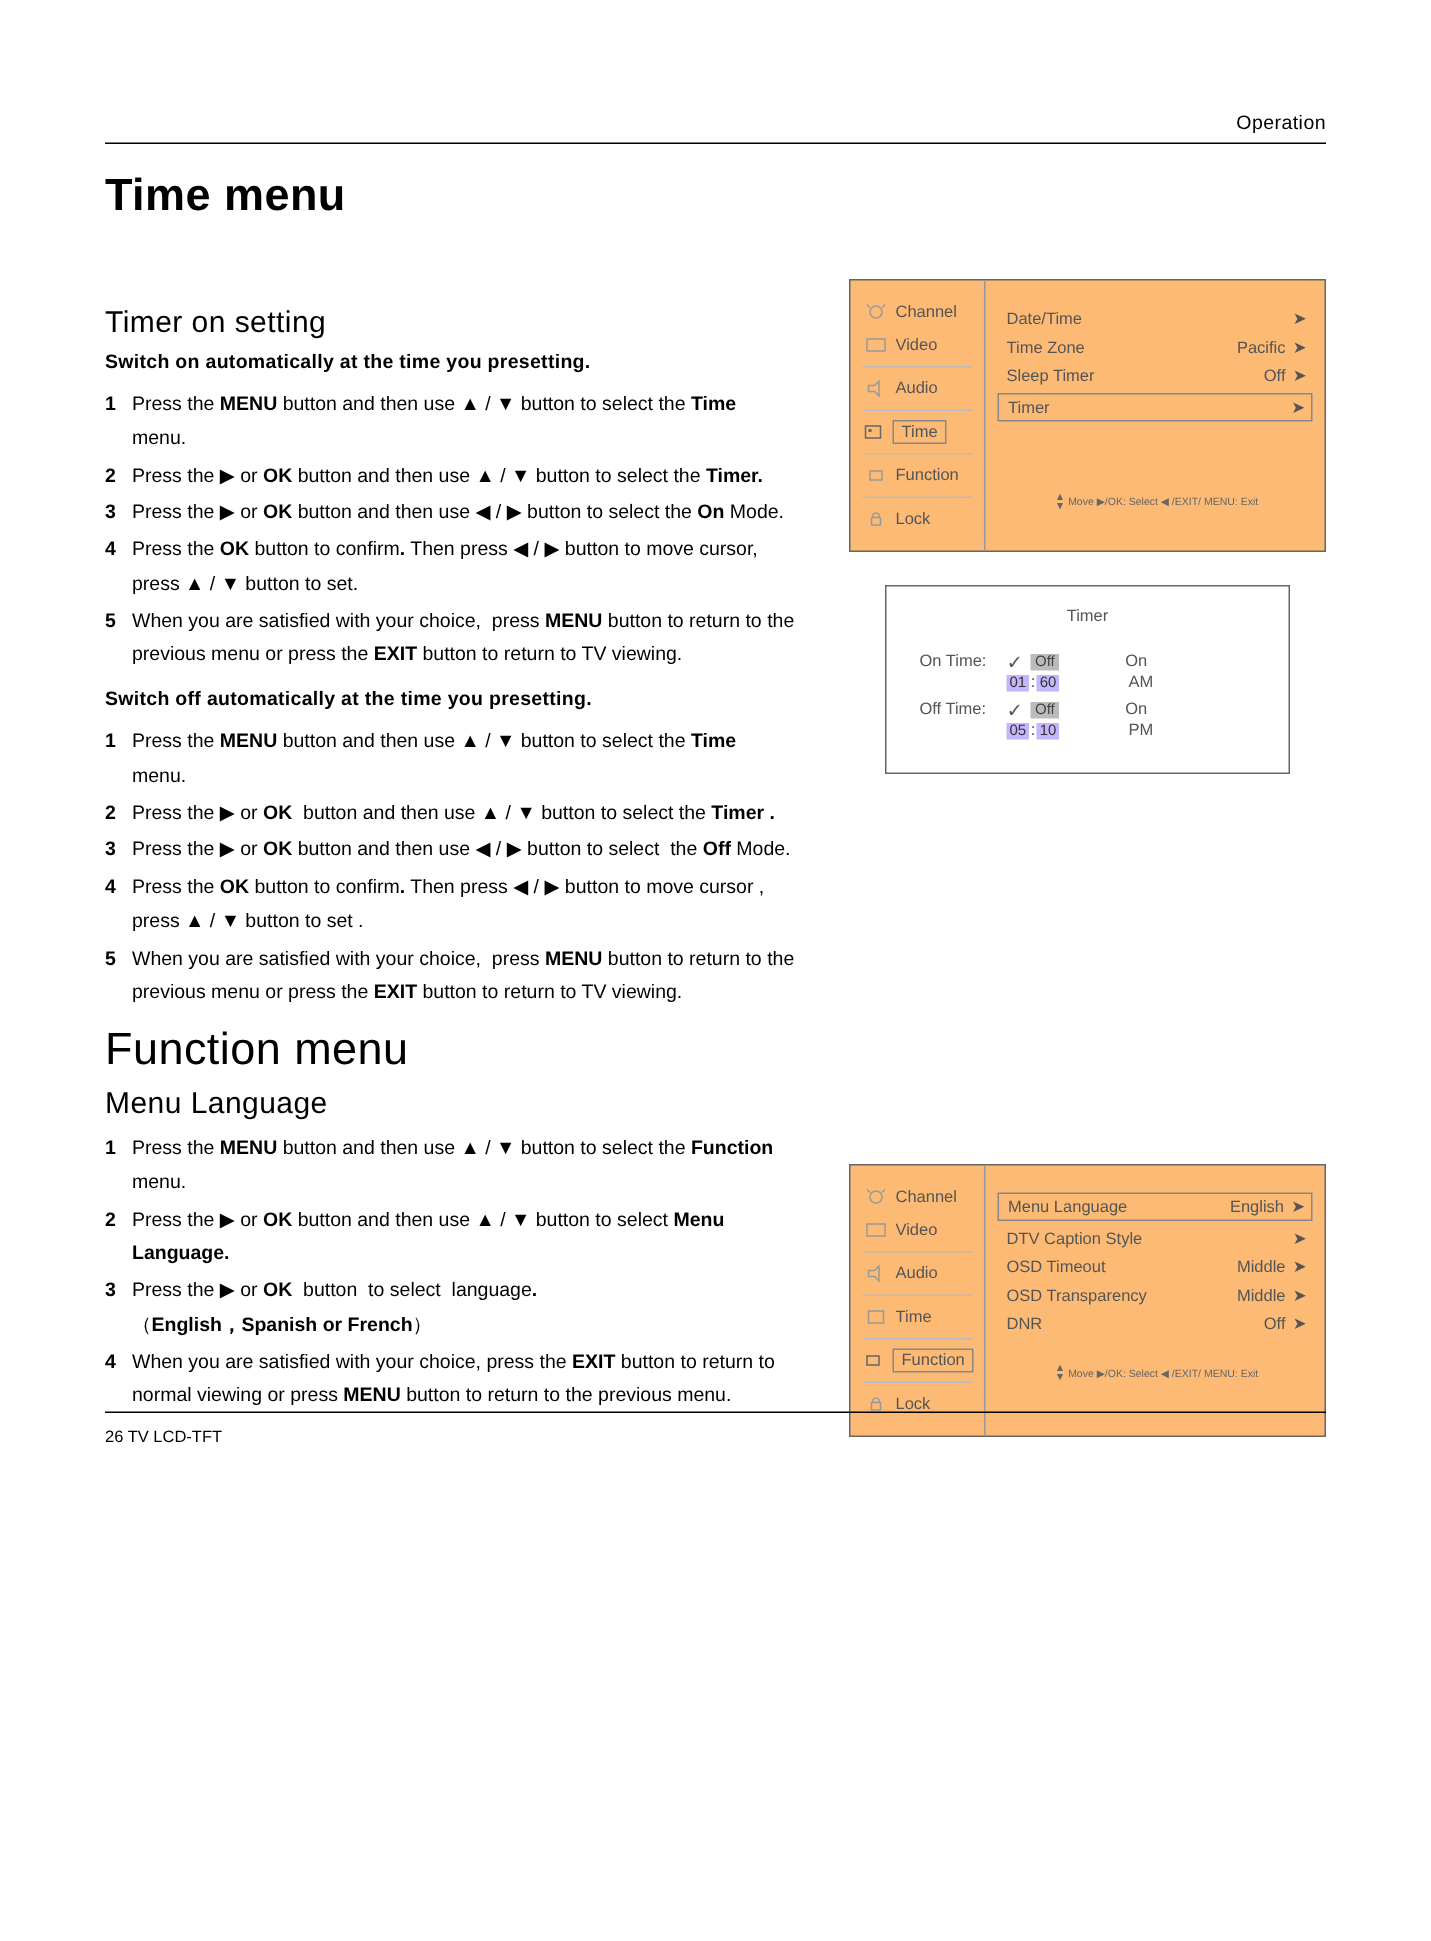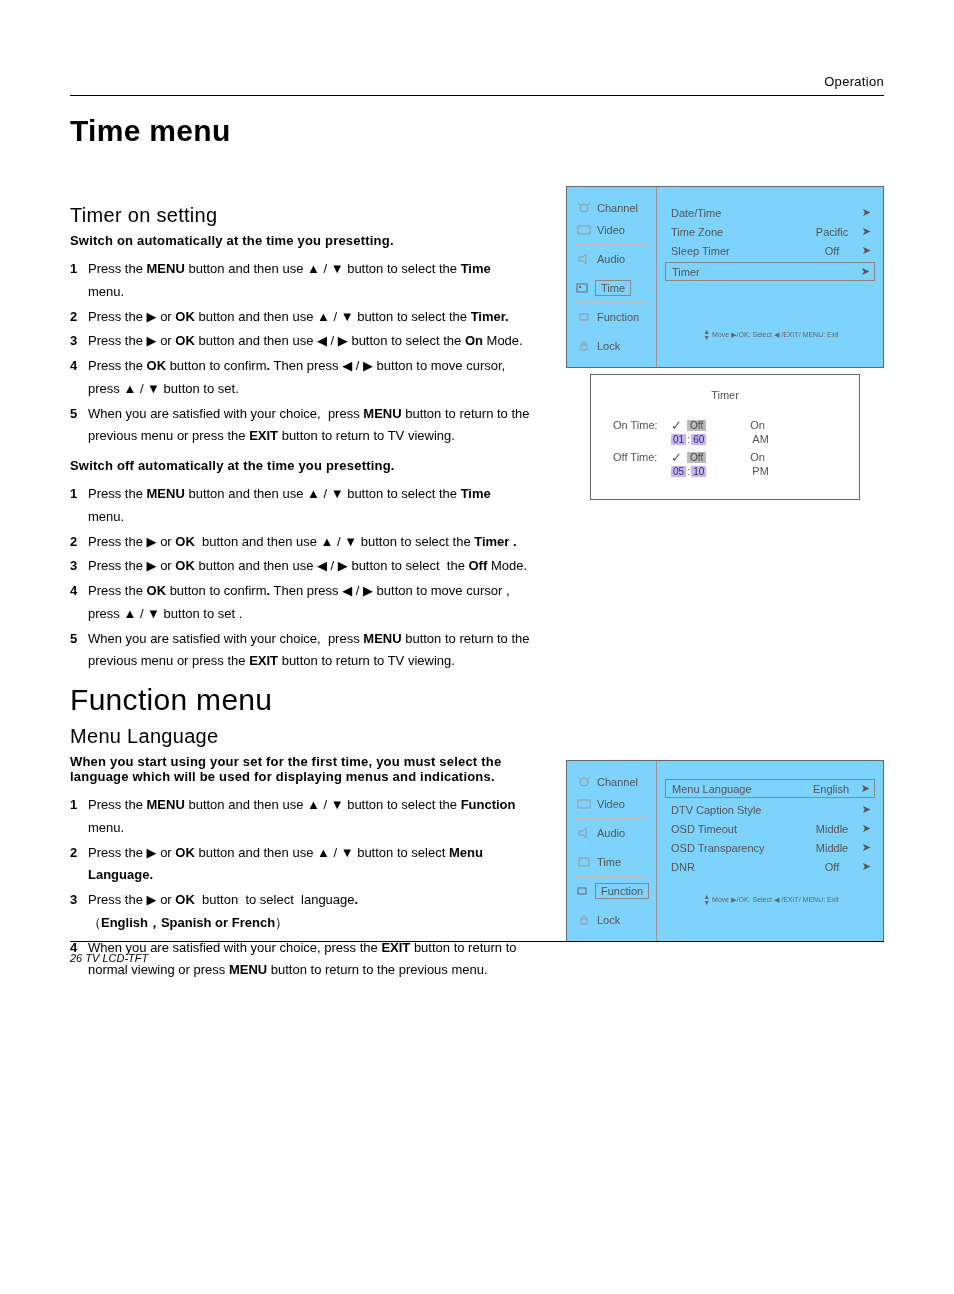--- a/index.html
+++ b/index.html
@@ -73,24 +73,24 @@
   ol.steps li .num {
     font-weight: 700;
     width: 18px;
     flex-shrink: 0;
   }
   ol.steps li .body {
     flex: 1;
   }
   .osd {
     border: 1px solid #666;
-    background: #7dd3fc;
+    background: #fdba74;
     font-size: 11px;
     color: #555;
-    margin-bottom: 6px;
+    margin-bottom: 22px;
   }
   .osd .osd-body { display: flex; }
   .osd .sidebar {
     width: 90px;
     border-right: 1px solid #999;
     padding: 10px 0;
   }
   .osd .sidebar .cat {
     display: flex;
     align-items: center;
@@ -118,21 +118,21 @@
     flex: 1;
     padding: 16px 12px 8px 14px;
     position: relative;
   }
   .osd .row {
     display: flex;
     align-items: center;
     padding: 3px 0;
   }
   .osd .row .label { flex: 1; }
-  .osd .row .val { width: 50px; text-align: center; }
+  .osd .row .val { width: 50px; text-align: right; }
   .osd .row .arrow { width: 14px; text-align: right; }
   .osd .sel-row {
     border: 1px solid #888;
     margin: 2px -4px 2px -6px;
     padding: 2px 4px 2px 6px;
   }
   .osd .hint {
     font-size: 7px;
     text-align: center;
     margin-top: 34px;
@@ -183,21 +183,20 @@
   .timer-box .ampm { margin-left: 46px; }
 
   .footer {
     position: absolute;
     bottom: 66px;
     left: 70px;
     right: 70px;
     border-top: 1px solid #000;
     padding-top: 10px;
     font-size: 11px;
-    font-style: italic;
   }
 
   
   svg.cat-ico { width:14px; height:12px; }
 </style>
 </head>
 <body>
 
 <div class="page">
   <div class="header-label">Operation</div>
@@ -252,21 +251,20 @@
             <span class="body">Press the <b>OK</b> button to confirm<b>.</b> Then press ◀ / ▶ button to move cursor , press ▲ / ▼ button to set .</span>
           </li>
           <li>
             <span class="num">5</span>
             <span class="body">When you are satisfied with your choice,&nbsp; press <b>MENU</b> button to return to the previous menu or press the <b>EXIT</b> button to return to TV viewing.</span>
           </li>
         </ol>
 
       <h1 class="func-title">Function menu</h1>
       <h2 class="section">Menu Language</h2>
-      <div class="intro">When you start using your set for the first time, you must select the language which will be used for displaying menus and indications.</div>
       <ol class="steps" id="steps-menu-lang">
           <li>
             <span class="num">1</span>
             <span class="body">Press the <b>MENU</b> button and then use ▲ / ▼ button to select the <b>Function</b> menu.</span>
           </li>
           <li>
             <span class="num">2</span>
             <span class="body">Press the ▶ or <b>OK</b> button and then use ▲ / ▼ button to select <b>Menu Language.</b></span>
           </li>
           <li>

